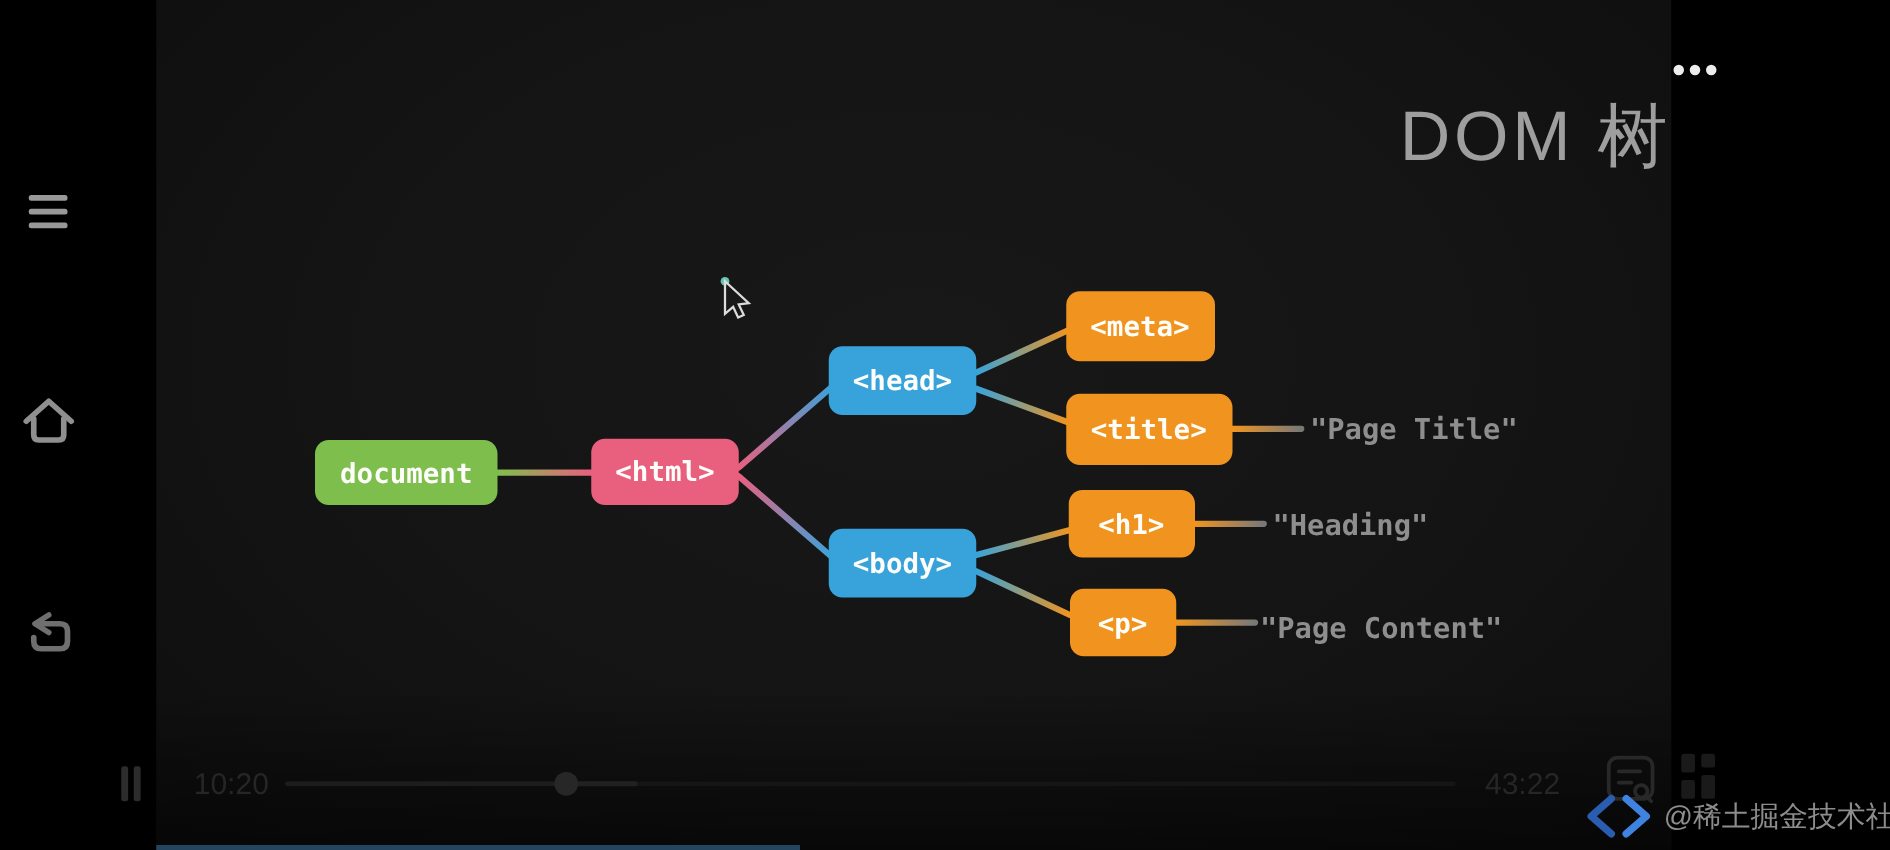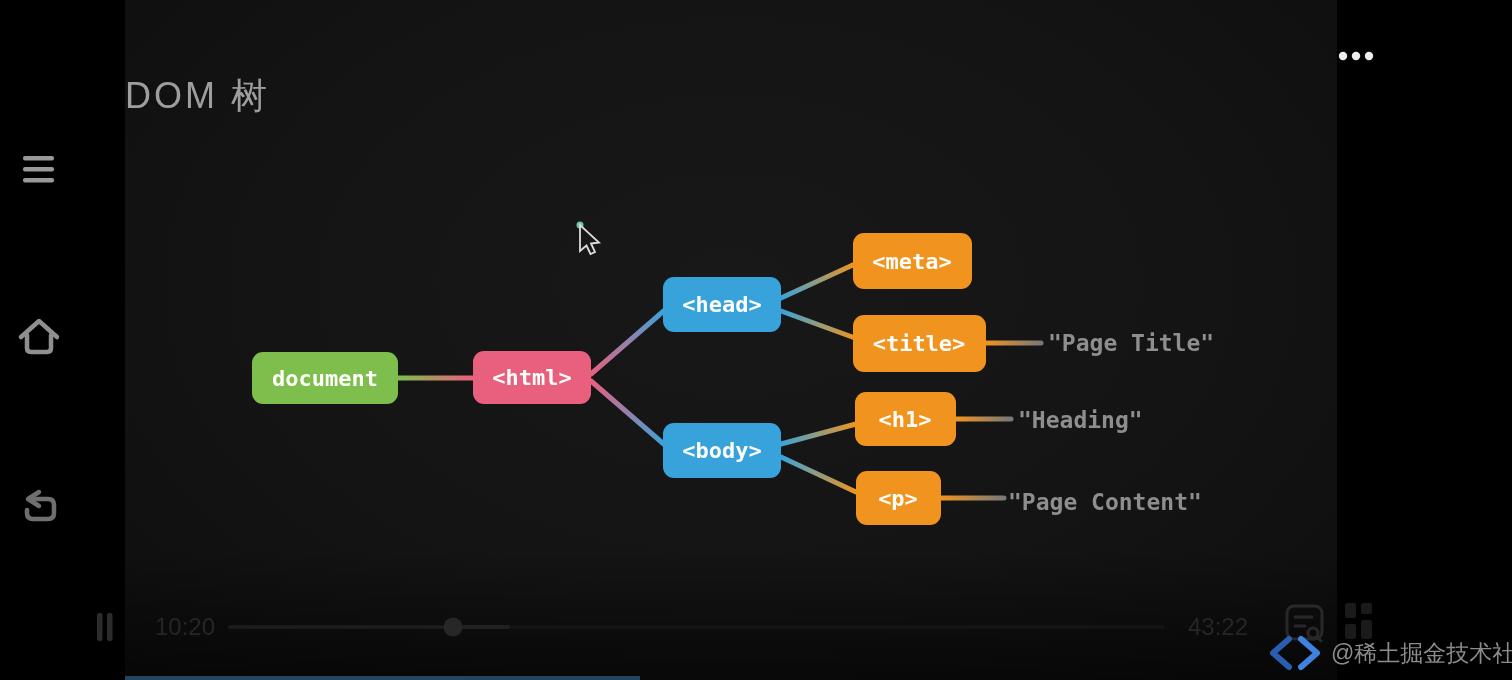--- a/index.html
+++ b/index.html
@@ -2,22 +2,22 @@
 <html><head>
 <meta charset="utf-8">
 <style>
   html,body{margin:0;padding:0;background:#000;}
   body{width:1512px;height:680px;position:relative;overflow:hidden;
        font-family:"Liberation Sans",sans-serif;}
   .video-surface{position:absolute;left:125px;top:0;width:1212px;height:680px;
        background:radial-gradient(ellipse at 50% 42%,#181818 0%,#141414 55%,#0e0e0e 100%);}
   .bottom-shade{position:absolute;left:125px;bottom:0;width:1212px;height:130px;
        background:linear-gradient(to bottom,rgba(0,0,0,0),rgba(0,0,0,.55));}
-  .slide-title{position:absolute;left:125px;top:72px;width:1212px;text-align:left;
-       font-size:36px;letter-spacing:3px;color:#9e9e9e;font-weight:500;}
+  .slide-title{position:absolute;left:125px;top:72px;width:1212px;text-align:right;
+       font-size:56px;letter-spacing:3px;color:#9e9e9e;font-weight:500;}
   svg{position:absolute;left:0;top:0;}
   .nodetext{font-family:"DejaVu Sans Mono",monospace;font-weight:bold;font-size:22px;fill:#fdfdfa;}
   .quotetext{font-family:"DejaVu Sans Mono",monospace;font-weight:bold;font-size:23px;fill:#8e8e8e;}
   .timetext{font-family:"Liberation Sans",sans-serif;font-size:24px;fill:#262626;}
   .wmtext{font-family:"Liberation Sans",sans-serif;font-size:23px;fill:#9c9c9c;opacity:.9;}
 </style>
 </head>
 <body>
 
 <div class="video-surface"></div>

